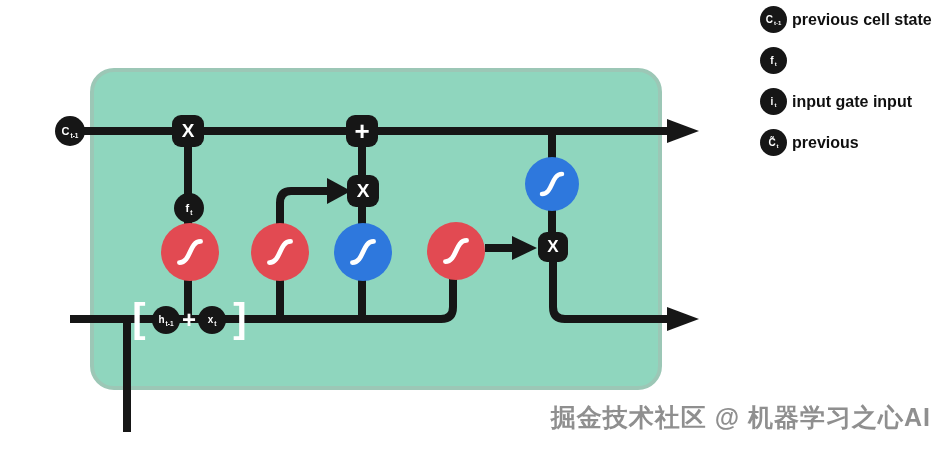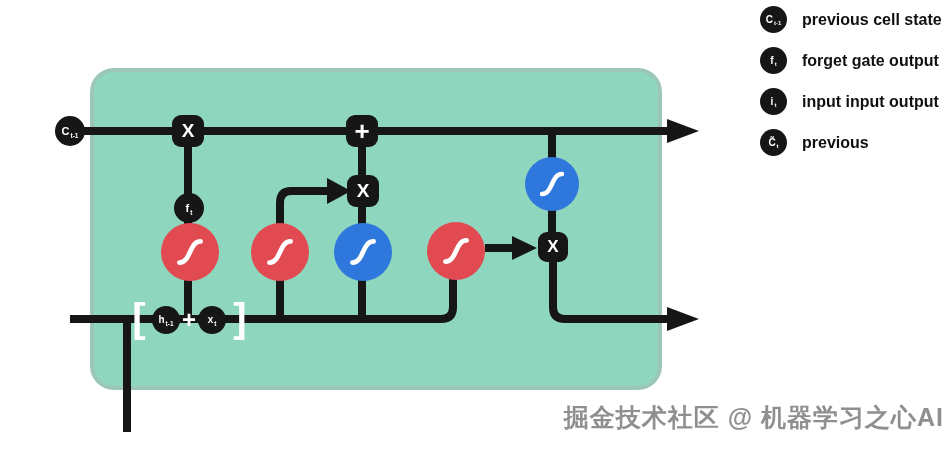--- a/index.html
+++ b/index.html
@@ -17,22 +17,22 @@
   .gate{border-radius:50%;display:flex;align-items:center;justify-content:center;}
   .gate.red{background:#e24a52;}
   .gate.blue{background:#2e78dd;}
   .glyph{color:#fff;font-weight:bold;text-align:center;}
   .legend{position:absolute;left:760px;top:6px;z-index:2;}
   .legend-row{display:flex;align-items:center;margin-bottom:14px;height:27px;}
   .legend-circle{width:27px;height:27px;background:#161616;border-radius:50%;color:#fff;
         display:flex;align-items:center;justify-content:center;font-weight:bold;flex:0 0 27px;}
   .legend-circle .nm{font-size:10px;line-height:1;}
   .legend-circle .ns{font-size:6px;line-height:1;align-self:flex-end;margin:0 0 7px 1px;}
-  .legend-label{margin-left:15px;font-size:16px;font-weight:bold;color:#101010;white-space:nowrap;}
-  .wm{right:6px;top:401px;font-size:25px;font-weight:bold;color:#8f8f8f;letter-spacing:1px;
+  .legend-label{margin-left:5px;font-size:16px;font-weight:bold;color:#101010;white-space:nowrap;}
+  .wm{right:19px;top:401px;font-size:25px;font-weight:bold;color:#8f8f8f;letter-spacing:1px;
       text-shadow:2px 2px 1px #ffffff,3px 3px 2px rgba(255,255,255,0.9);white-space:nowrap;}
 </style>
 </head>
 <body>
 
 <div class="stage">
 
   <svg class="wires" width="950" height="450" viewBox="0 0 950 450">
     <rect x="92" y="70" width="568" height="318" rx="22" fill="#8fd6be" stroke="#9cc7b6" stroke-width="4"></rect>
     <g fill="none" stroke="#161616" stroke-width="8">
@@ -139,28 +139,27 @@
         <span class="nm">C</span>
           <span class="ns">t-1</span>
       </div>
       <div class="legend-label">previous cell state</div>
     </div>
     <div class="legend-row">
       <div class="legend-circle">
         <span class="nm">f</span>
           <span class="ns">t</span>
       </div>
-      <div class="legend-label">forget gate output</div>
     </div>
     <div class="legend-row">
       <div class="legend-circle">
         <span class="nm">i</span>
           <span class="ns">t</span>
       </div>
-      <div class="legend-label">input input output</div>
+      <div class="legend-label">input gate input</div>
     </div>
     <div class="legend-row">
       <div class="legend-circle">
         <span class="nm">C̃</span>
           <span class="ns">t</span>
       </div>
       <div class="legend-label">previous</div>
     </div>
   </div>
 

